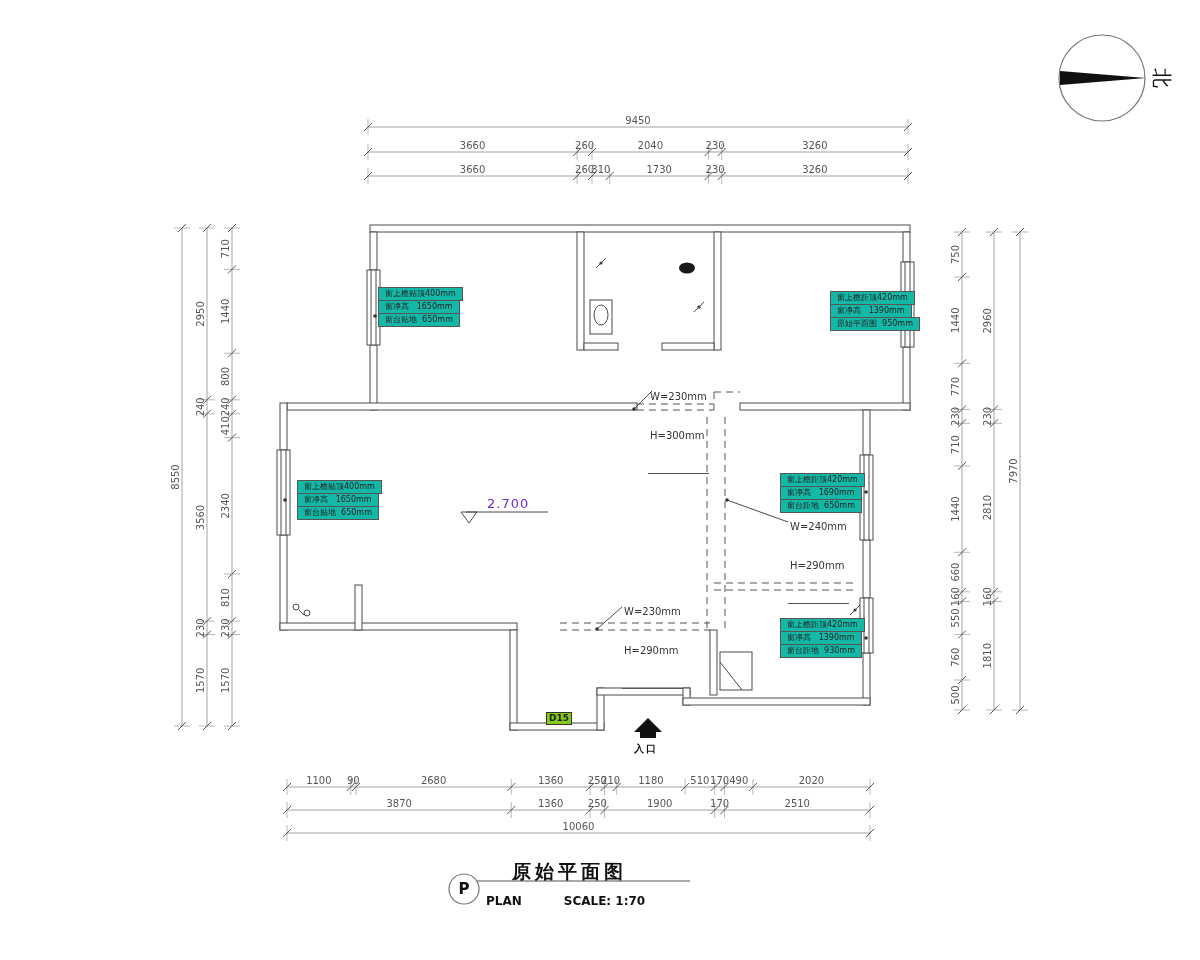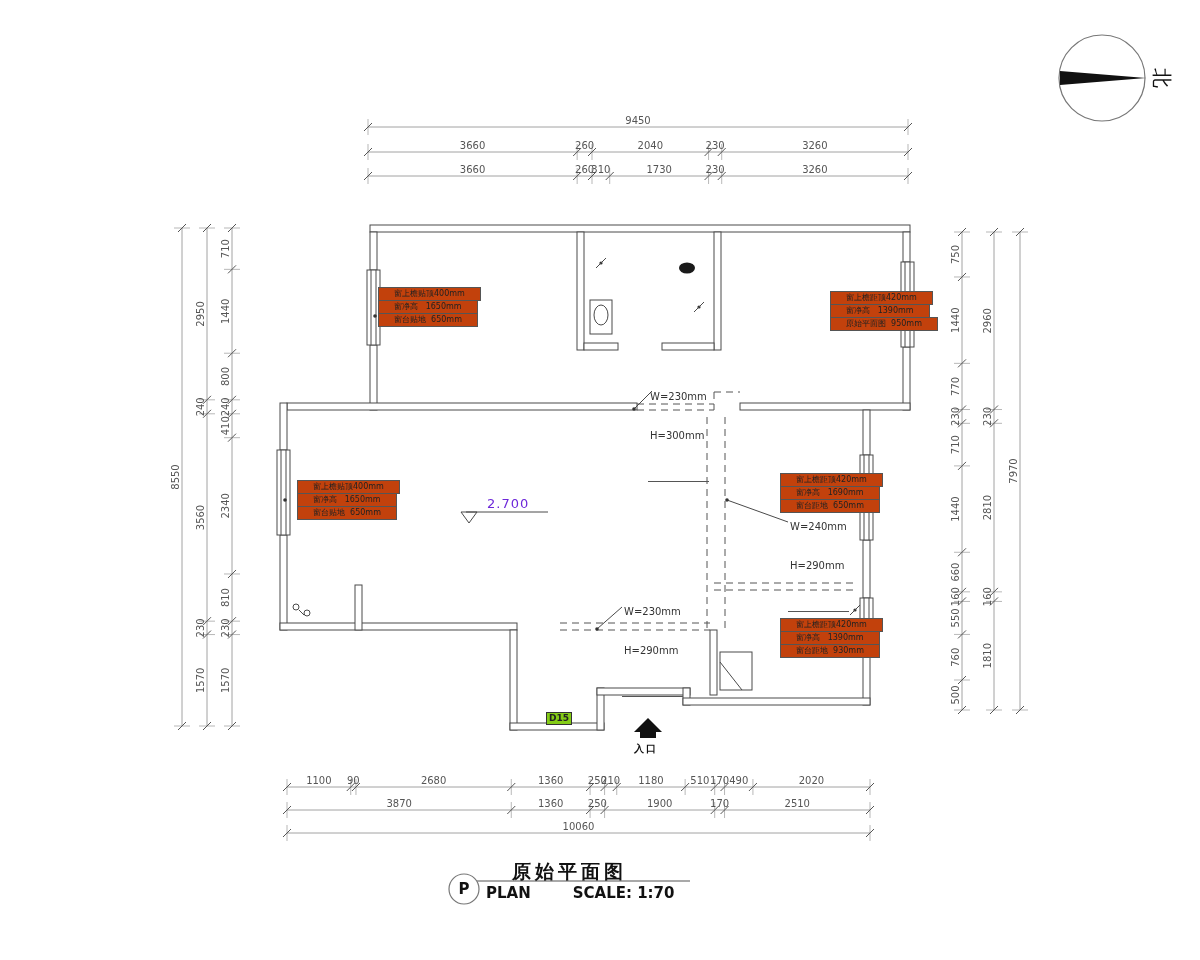--- a/index.html
+++ b/index.html
@@ -7,30 +7,30 @@
           font-family:"DejaVu Sans","Liberation Sans",sans-serif;overflow:hidden;}
   svg{position:absolute;left:0;top:0;}
   .wall{fill:#fff;stroke:#4a4a4a;stroke-width:1;}
   .thin{stroke:#4a4a4a;stroke-width:1;fill:none;}
   .dash{stroke:#555;stroke-width:1;fill:none;stroke-dasharray:7,5;}
   .dim-line{stroke:#8a8a8a;stroke-width:0.8;}
   .dim-tick{stroke:#555;stroke-width:1;}
   .dim-ext{stroke:#9a9a9a;stroke-width:0.7;}
   .dim-label{font-size:10px;fill:#555;}
   .ovl{position:absolute;color:#222;}
-  .win-label .row{border:1px solid #555;background:#c2410c;font-size:8px;line-height:12px;
-                  padding:0 15px;white-space:pre;width:max-content;margin-top:-1px;color:#222;}
+  .win-label .row{border:1px solid #555;background:#14b8a6;font-size:8px;line-height:12px;
+                  padding:0 6px;white-space:pre;width:max-content;margin-top:-1px;color:#222;}
   .wh{font-size:10px;line-height:13px;color:#333;border-bottom:1px solid #555;
-      padding:0 2px 13px 2px;white-space:pre;}
+      padding:0 2px 5px 2px;white-space:pre;}
   .level{font-size:13px;letter-spacing:1px;color:#6d28d9;}
   .door-tag{border:1px solid #333;font-size:9px;font-weight:bold;padding:0 2px;
             background:#84cc16;line-height:11px;color:#222;}
   .entry{font-size:10px;font-weight:bold;letter-spacing:2px;color:#111;}
   .title-cn{font-size:19px;font-weight:bold;letter-spacing:4px;color:#111;}
-  .title-row{display:flex;gap:42px;font-size:15px;font-weight:bold;color:#111;}
+  .title-row{display:flex;gap:42px;font-size:12px;font-weight:bold;color:#111;margin-top:10px;}
 </style>
 </head>
 <body>
 
 <div class="canvas">
 
 <svg width="1200" height="960" viewBox="0 0 1200 960">
 
   <g>
     <rect class="wall" x="370" y="225" width="540" height="7"></rect>

